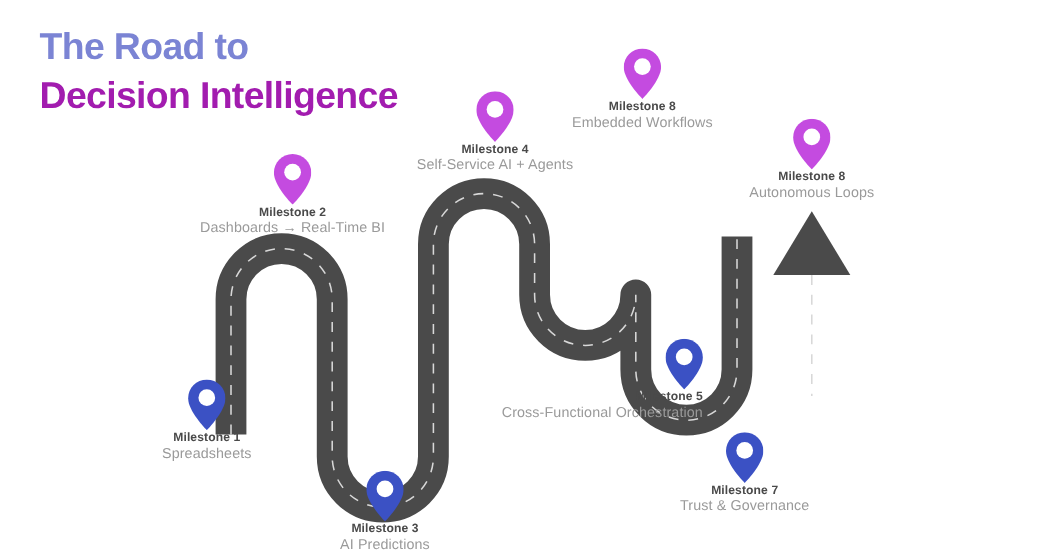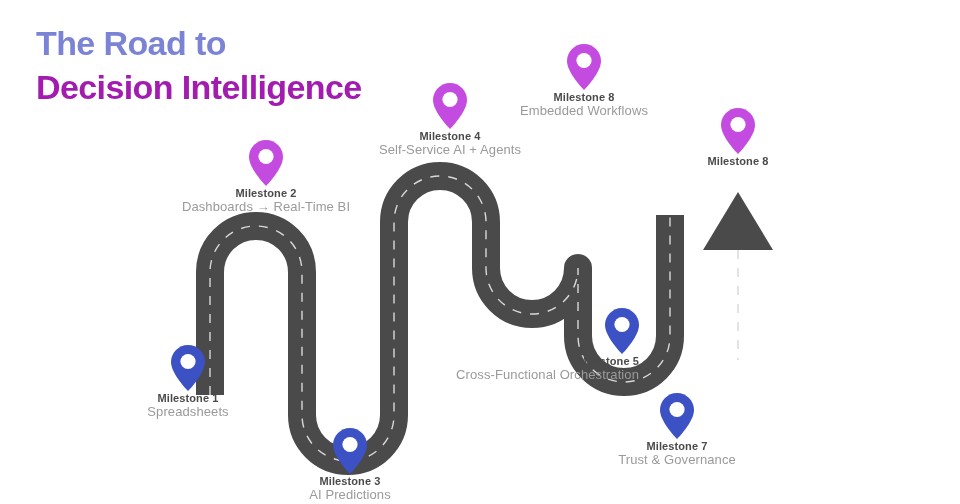--- a/index.html
+++ b/index.html
@@ -152,16 +152,17 @@
           </svg></div>
         <div class="ms-title">Milestone 7</div>
         <div class="ms-sub">Trust &amp; Governance</div>
       </div>
       <div class="milestone" style="left: 738px; top: 108px;">
         <div class="pin-wrap"><svg class="pin-svg" viewBox="0 0 34 46">
             <path d="M17 0 C7.6 0 0 7.6 0 17 C0 29 17 46 17 46 C17 46 34 29 34 17 C34 7.6 26.4 0 17 0 Z" fill="#c44be0"></path>
             <circle cx="17" cy="16.5" r="7.6" fill="#ffffff"></circle>
           </svg></div>
         <div class="ms-title">Milestone 8</div>
+        <div class="ms-sub">Autonomous Loops</div>
       </div>
     </div>
 
 </div>
 
 </body></html>

